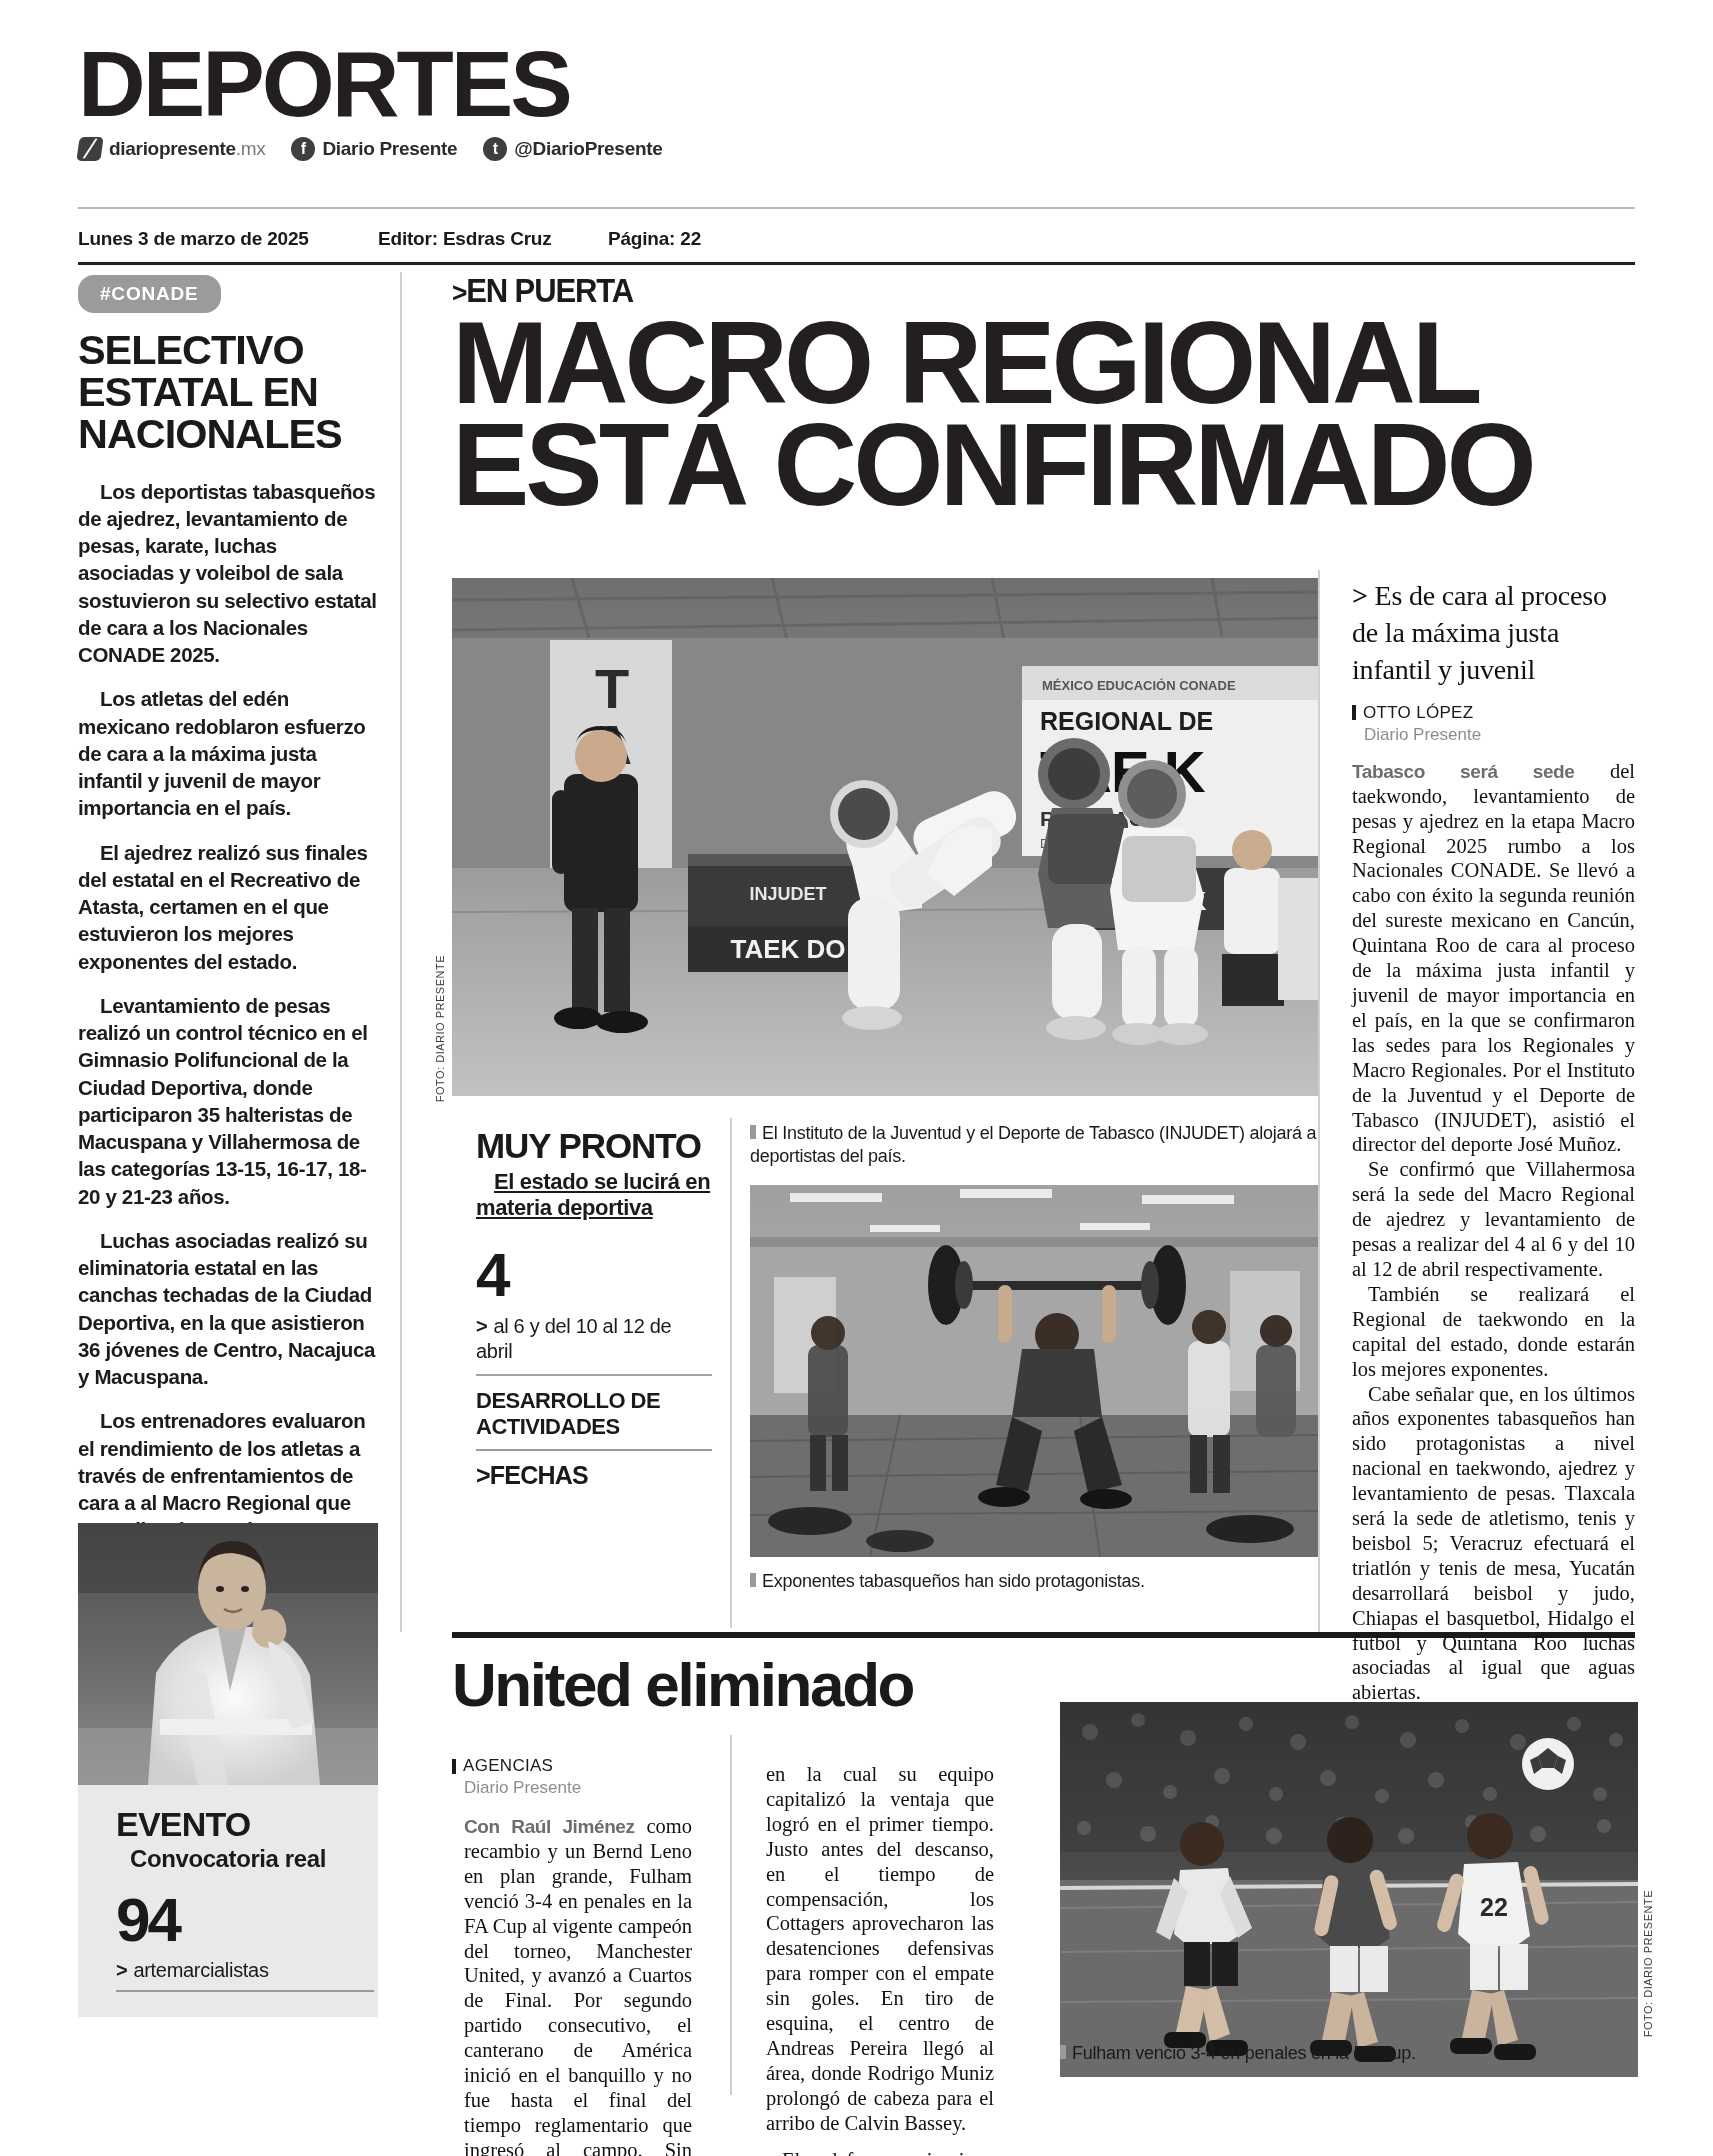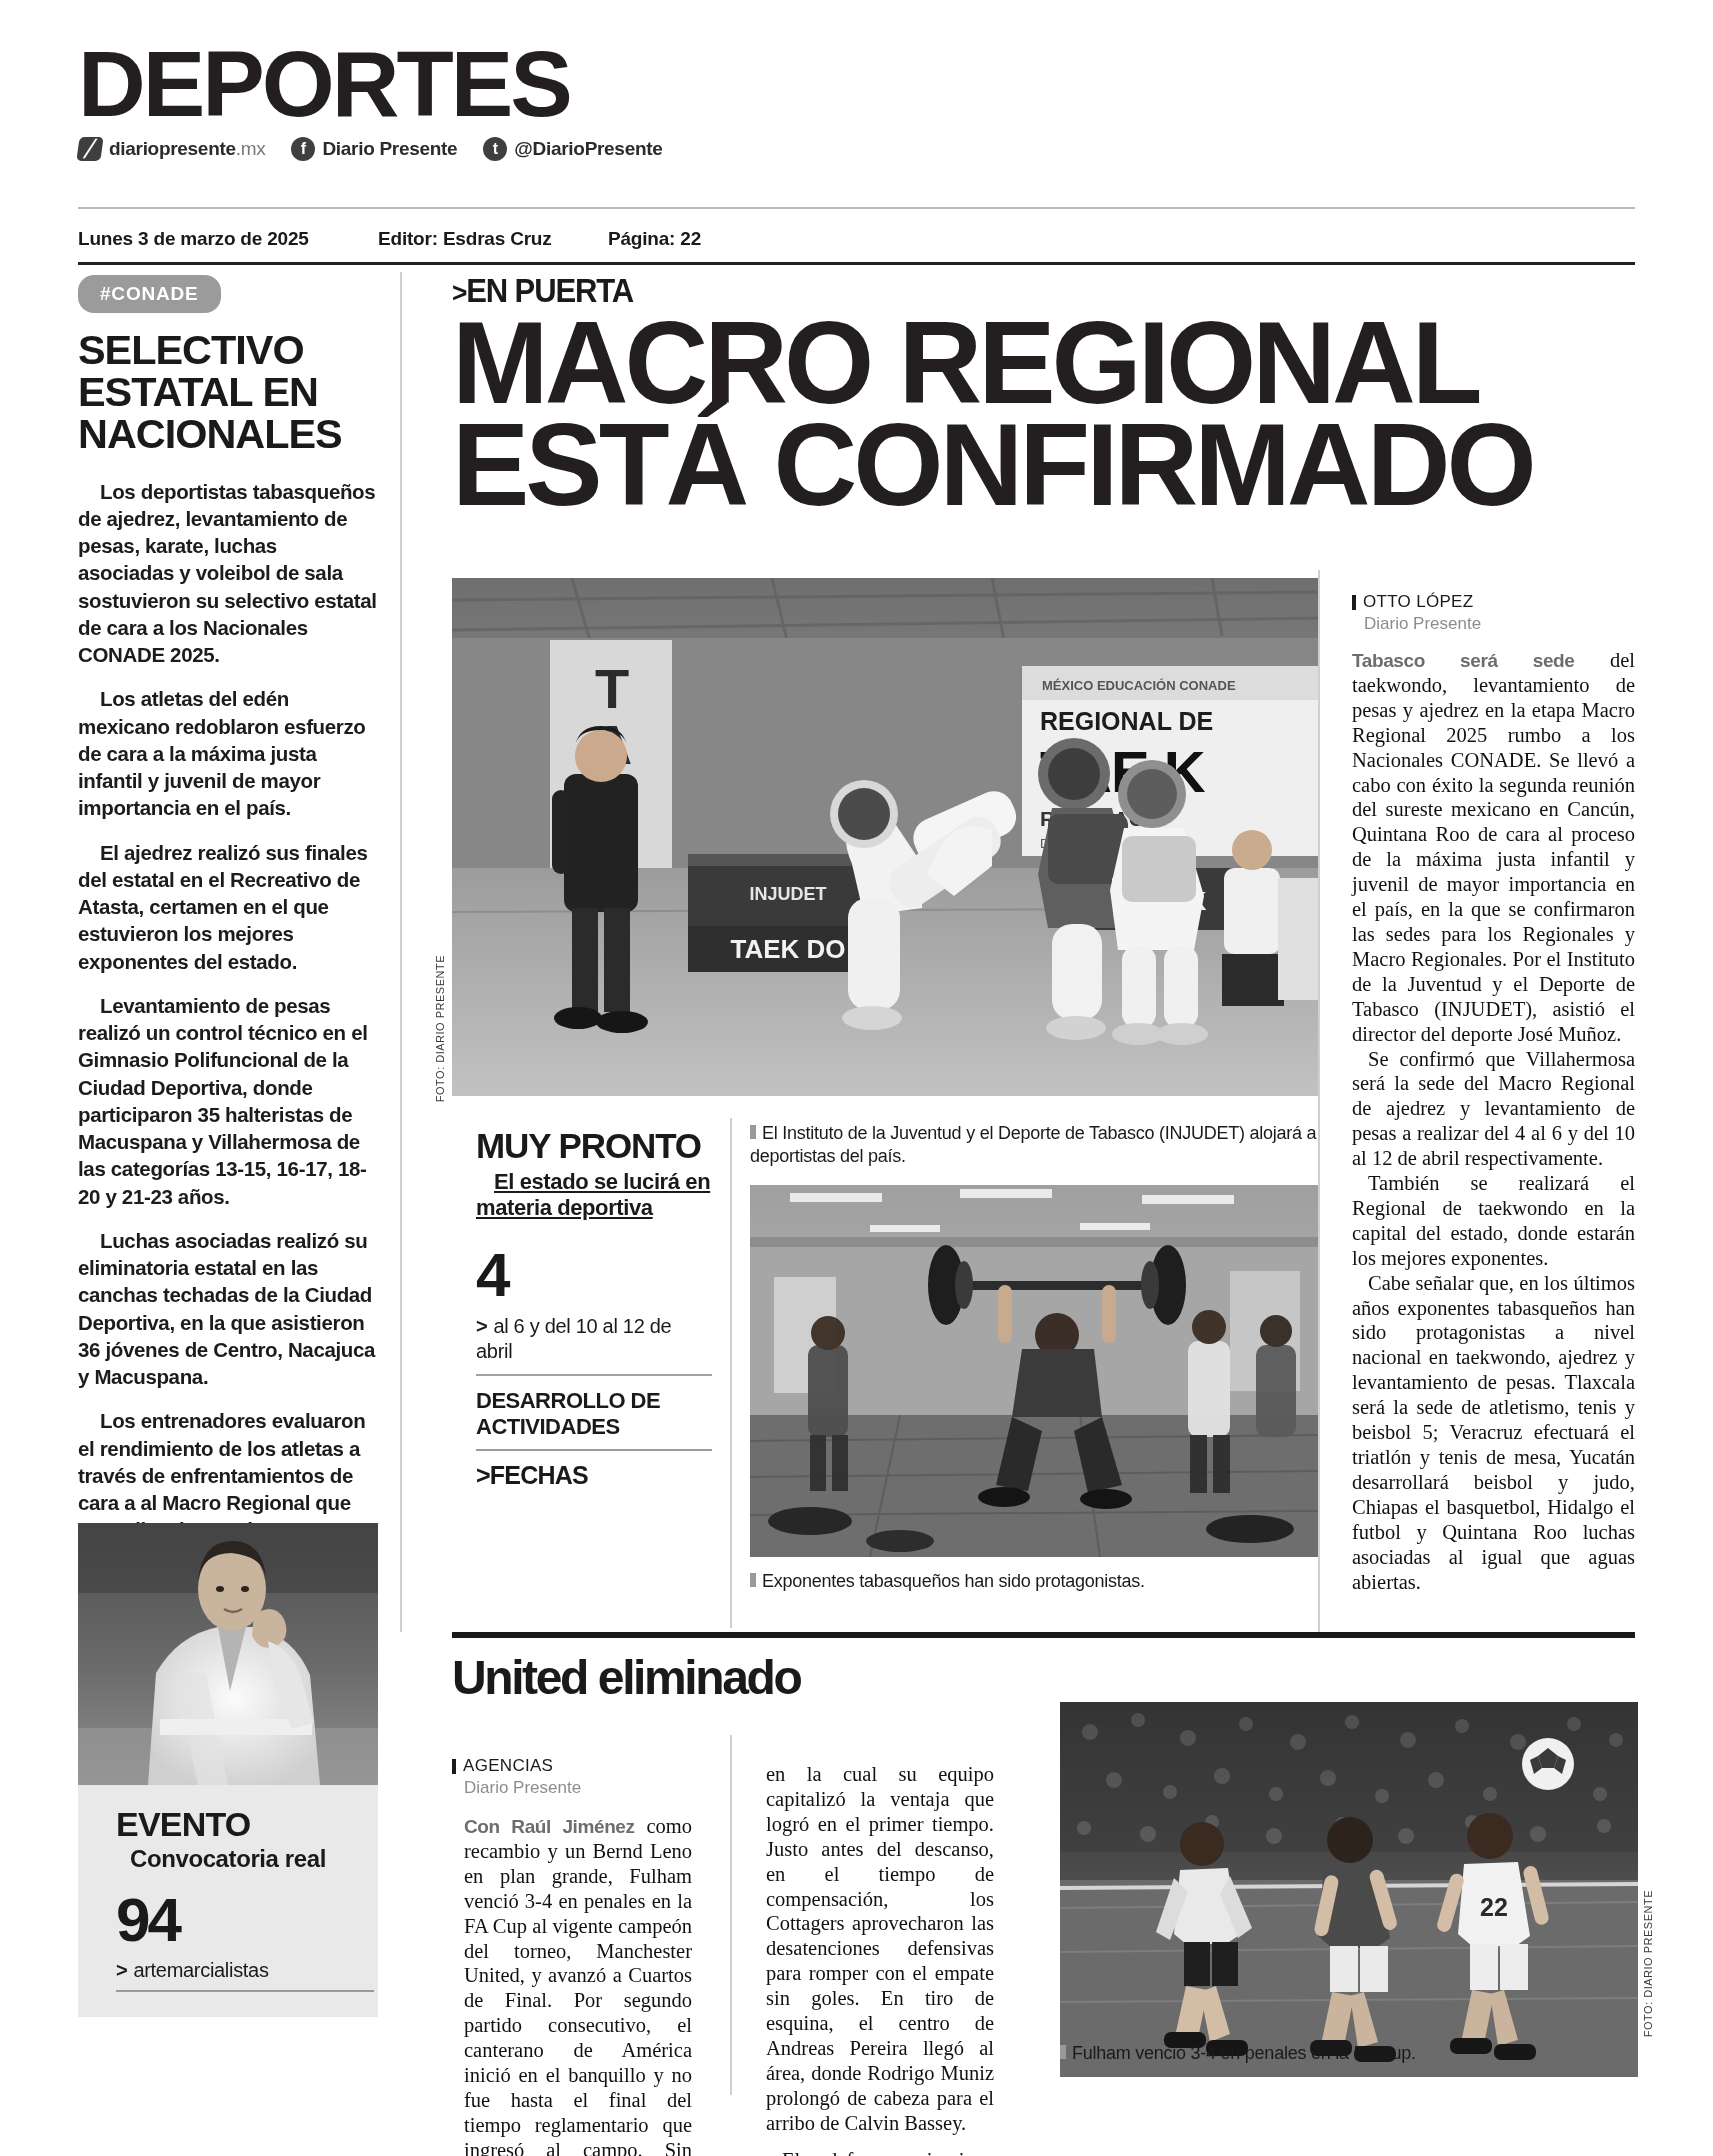--- a/index.html
+++ b/index.html
@@ -408,21 +408,21 @@
   }
   .rail-body p { margin: 0; text-indent: 16px; }
   .rail-body p.first { text-indent: 0; }
   .rail-body .lead { font-family: "Liberation Sans", sans-serif; font-weight: 700; font-size: 19px; color: #6d6d6d; letter-spacing: -0.4px; }
 
   
   .united-head {
     position: absolute;
     left: 452px;
     top: 1654px;
-    font-size: 48px;
+    font-size: 62px;
     font-weight: 700;
     letter-spacing: -2.4px;
     color: #1a1a1a;
     line-height: 1;
   }
   .united-byline {
     position: absolute;
     left: 452px;
     top: 1750px;
   }
@@ -763,20 +763,21 @@
 
       <ellipse cx="60" cy="336" rx="42" ry="14" fill="#272727"></ellipse>
       <ellipse cx="500" cy="344" rx="44" ry="14" fill="#232323"></ellipse>
       <ellipse cx="150" cy="356" rx="34" ry="11" fill="#2d2d2d"></ellipse>
       <g class="grain"></g>
     </svg>
   </div>
   <div class="caption caption-weights"><span class="cbar"></span><span>Exponentes tabasqueños han sido protagonistas.</span></div>
 
   <div class="rail">
+    <div class="rail-deck"><span class="arrow">&gt;</span> <span>Es de cara al proceso de la máxima justa infantil y juvenil</span></div>
     <div class="byline rail-byline">
       <div class="byline-name">
           <span class="byline-bar"></span>
           <span>OTTO LÓPEZ</span>
         </div>
       <div class="byline-org">Diario Presente</div>
     </div>
     <div class="rail-body">
       <p class="first"><span class="lead">Tabasco será sede</span><span> del taekwondo, levantamiento de pesas y ajedrez en la etapa Macro Regional 2025 rumbo a los Nacionales CONADE. Se llevó a cabo con éxito la segunda reunión del sureste mexicano en Cancún, Quintana Roo de cara al proceso de la máxima justa infantil y juvenil de mayor importancia en el país, en la que se confirmaron las sedes para los Regionales y Macro Regionales. Por el Instituto de la Juventud y el Deporte de Tabasco (INJUDET), asistió el director del deporte José Muñoz.</span></p>
       <p>Se confirmó que Villahermosa será la sede del Macro Regional de ajedrez y levantamiento de pesas a realizar del 4 al 6 y del 10 al 12 de abril respectivamente.</p>

